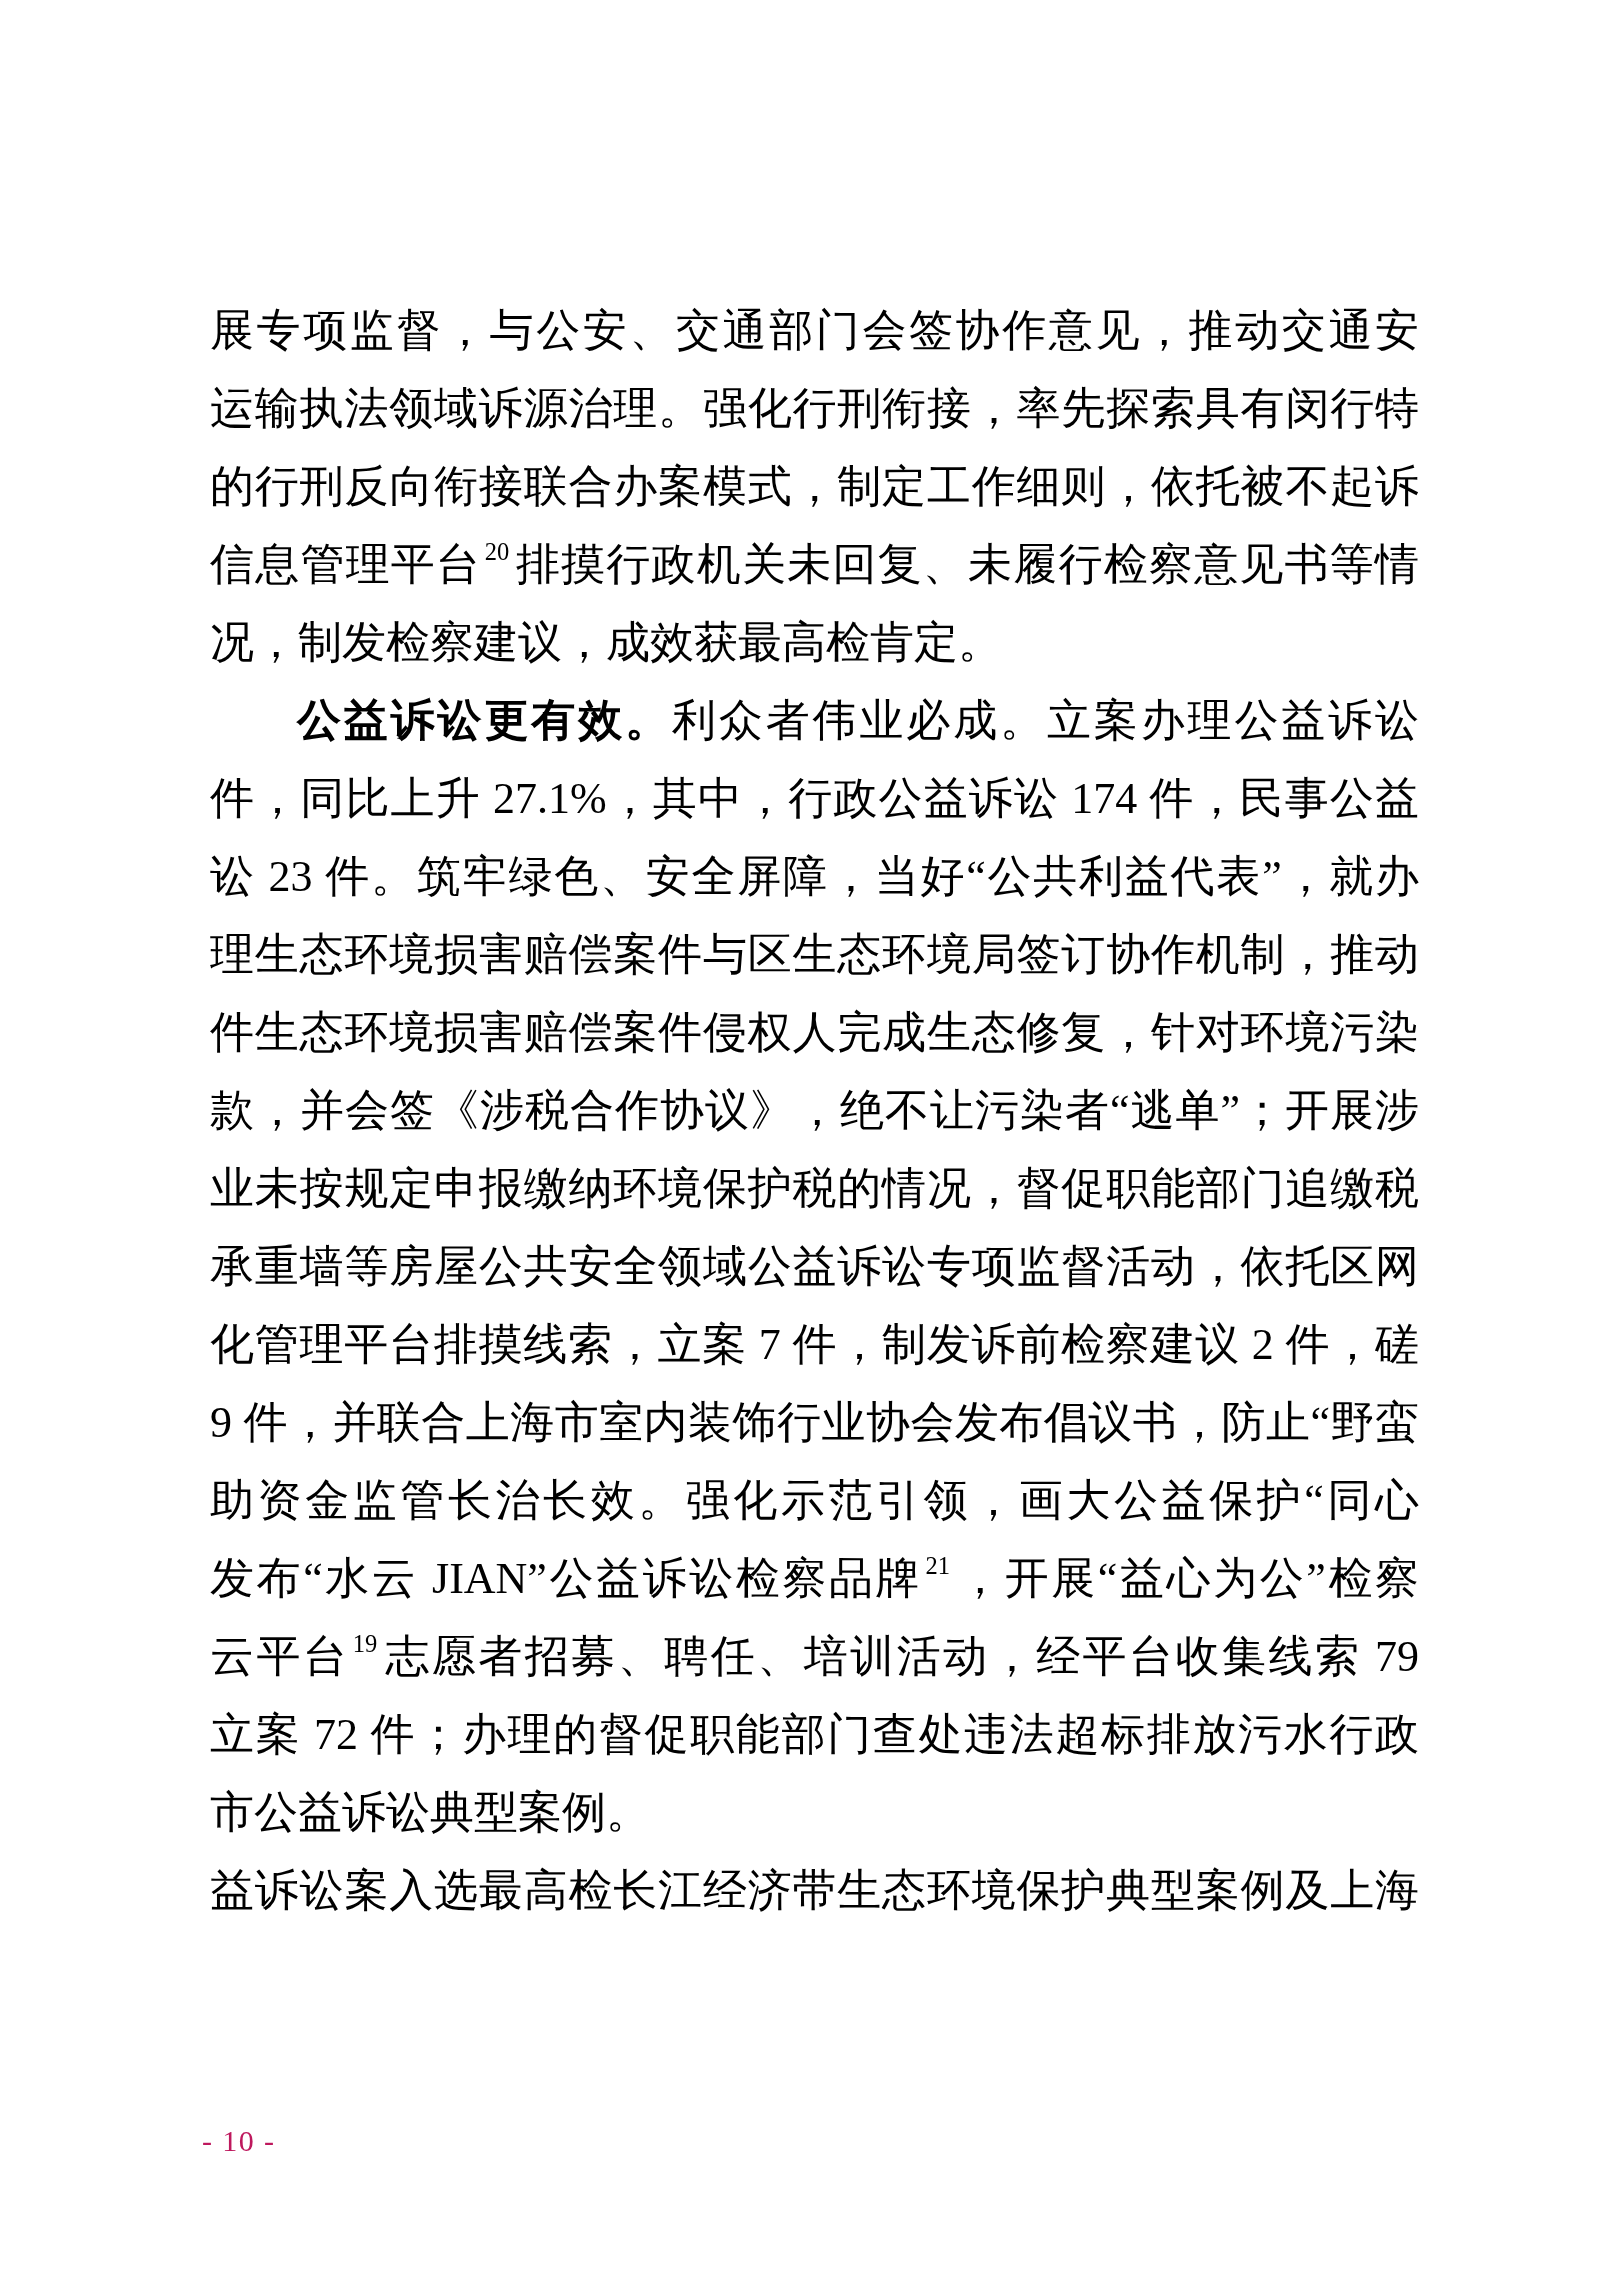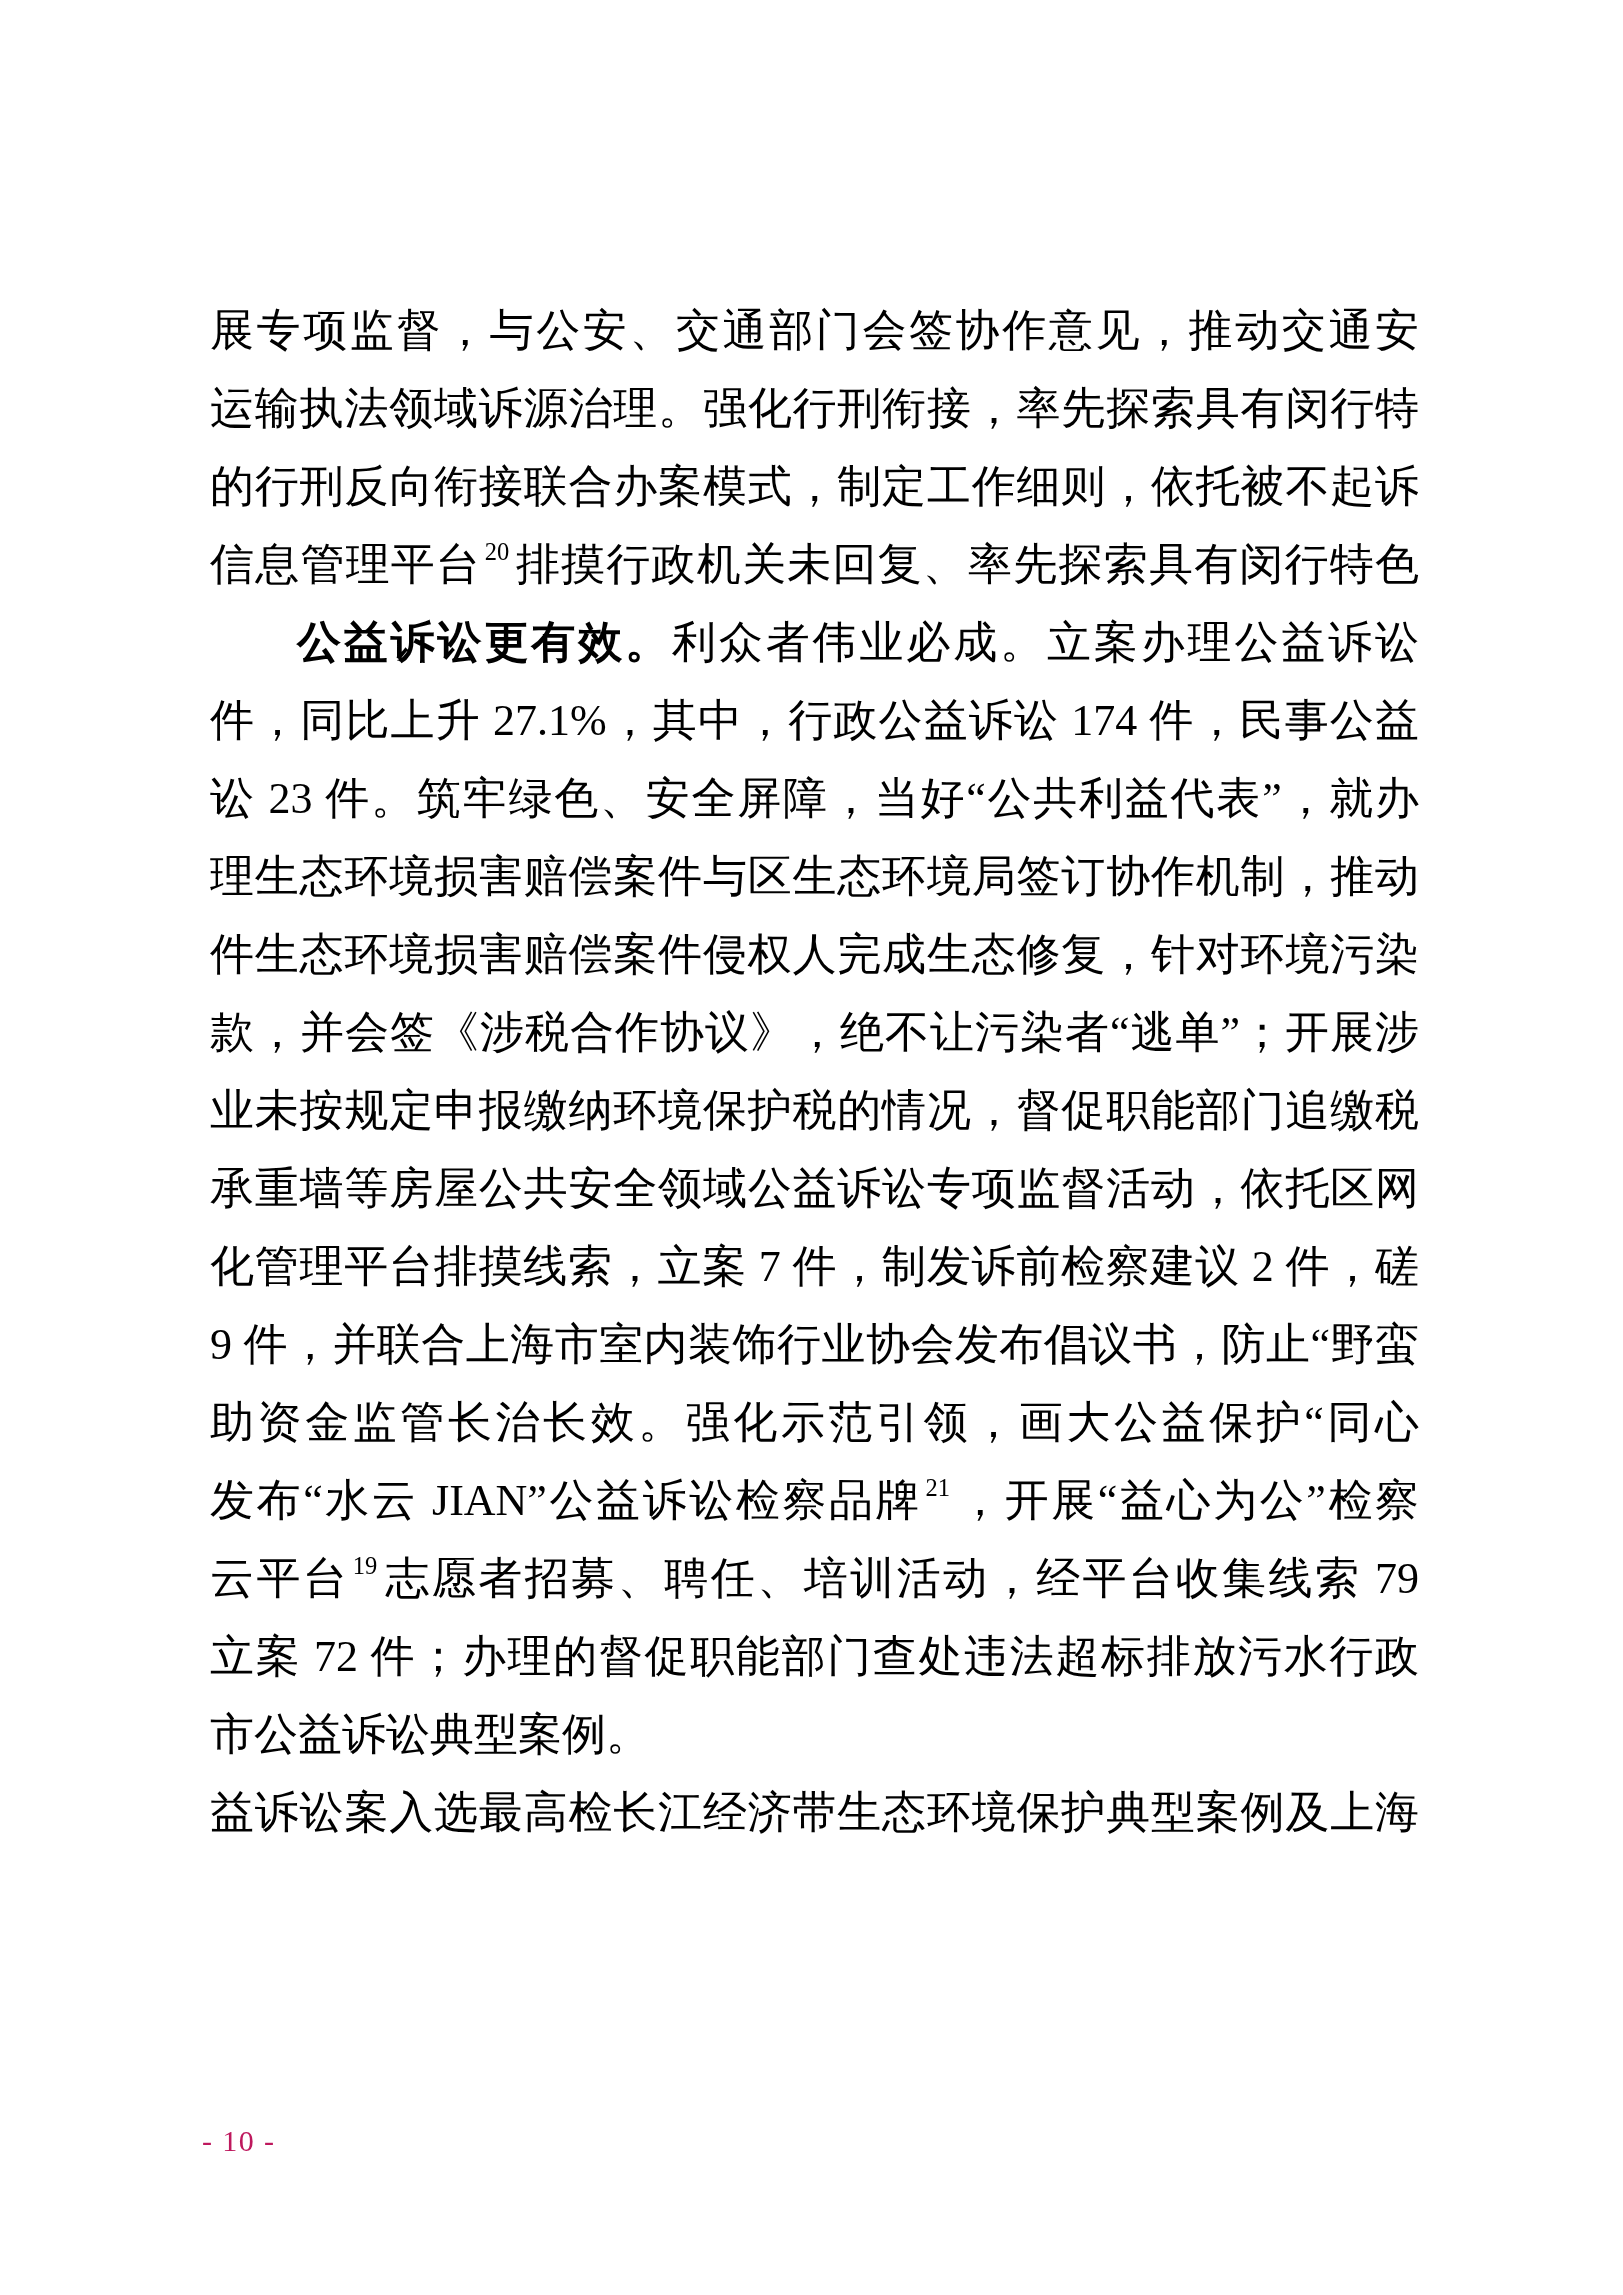--- a/index.html
+++ b/index.html
@@ -57,21 +57,22 @@
   }
 </style>
 </head>
 <body>
 
 <div class="page">
   <div class="text-block" id="text-block">
       <div class="line"><span class="seg-normal">展专项监督，与公安、交通部门会签协作意见，推动交通安全、</span></div>
       <div class="line"><span class="seg-normal">运输执法领域诉源治理。强化行刑衔接，率先探索具有闵行特色</span></div>
       <div class="line"><span class="seg-normal">的行刑反向衔接联合办案模式，制定工作细则，依托被不起诉人</span></div>
-      <div class="line"><span class="seg-normal">信息管理平台</span><span class="seg-sup">20</span><span class="seg-normal">排摸行政机关未回复、率先探索具有闵行特色</span></div>
+      <div class="line"><span class="seg-normal">信息管理平台</span><span class="seg-sup">20</span><span class="seg-normal">排摸行政机关未回复、未履行检察意见书等情</span></div>
+      <div class="line para-last"><span class="seg-normal">况，制发检察建议，成效获最高检肯定。</span></div>
       <div class="line indent"><span class="seg-bold">公益诉讼更有效。</span><span class="seg-normal">利众者伟业必成。立案办理公益诉讼 197</span></div>
       <div class="line"><span class="seg-normal">件，同比上升 27.1%，其中，行政公益诉讼 174 件，民事公益诉</span></div>
       <div class="line"><span class="seg-normal">讼 23 件。筑牢绿色、安全屏障，当好“公共利益代表”，就办</span></div>
       <div class="line"><span class="seg-normal">理生态环境损害赔偿案件与区生态环境局签订协作机制，推动 2</span></div>
       <div class="line"><span class="seg-normal">件生态环境损害赔偿案件侵权人完成生态修复，针对环境污染企</span></div>
       <div class="line"><span class="seg-normal">款，并会签《涉税合作协议》，绝不让污染者“逃单”；开展涉</span></div>
       <div class="line"><span class="seg-normal">业未按规定申报缴纳环境保护税的情况，督促职能部门追缴税</span></div>
       <div class="line"><span class="seg-normal">承重墙等房屋公共安全领域公益诉讼专项监督活动，依托区网格</span></div>
       <div class="line"><span class="seg-normal">化管理平台排摸线索，立案 7 件，制发诉前检察建议 2 件，磋商</span></div>
       <div class="line"><span class="seg-normal">9 件，并联合上海市室内装饰行业协会发布倡议书，防止“野蛮</span></div>

